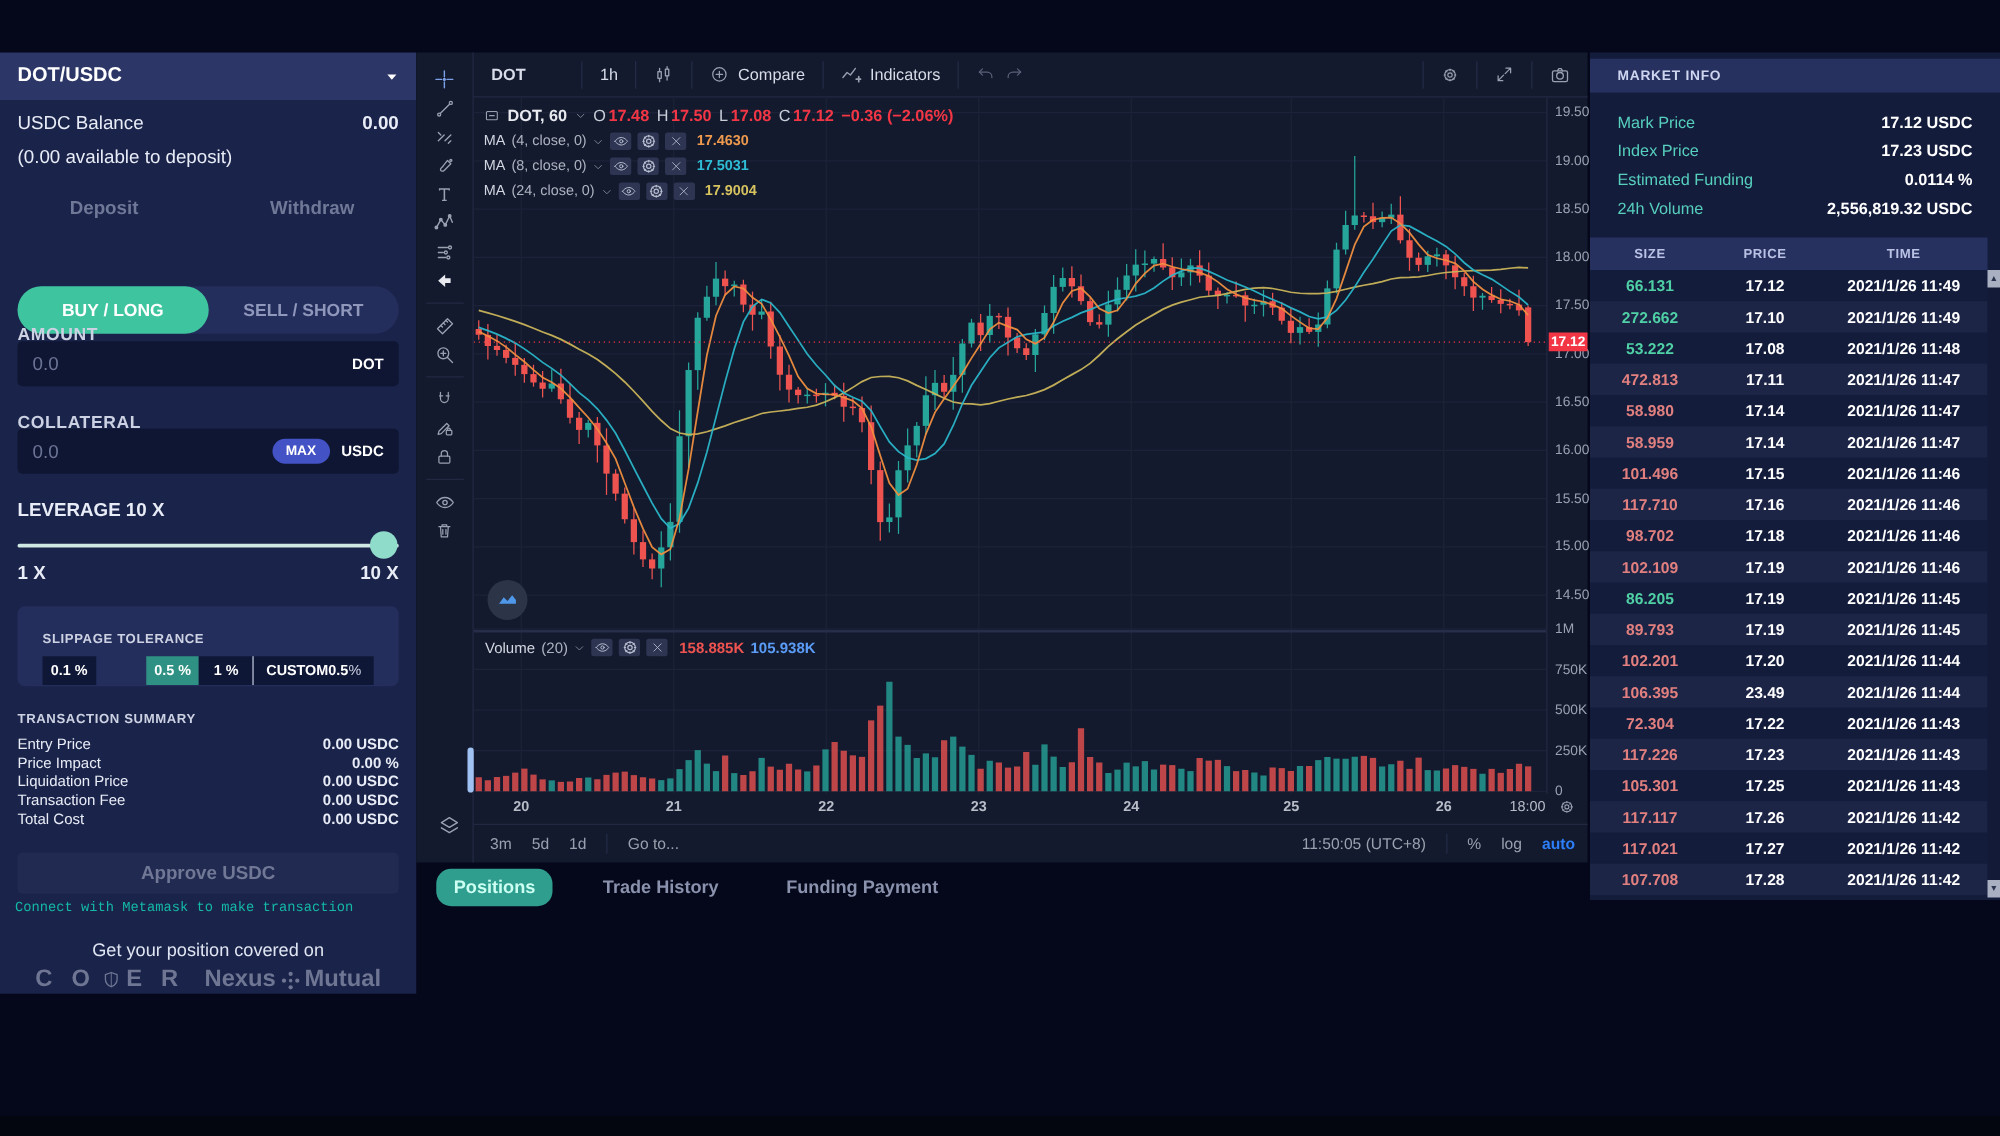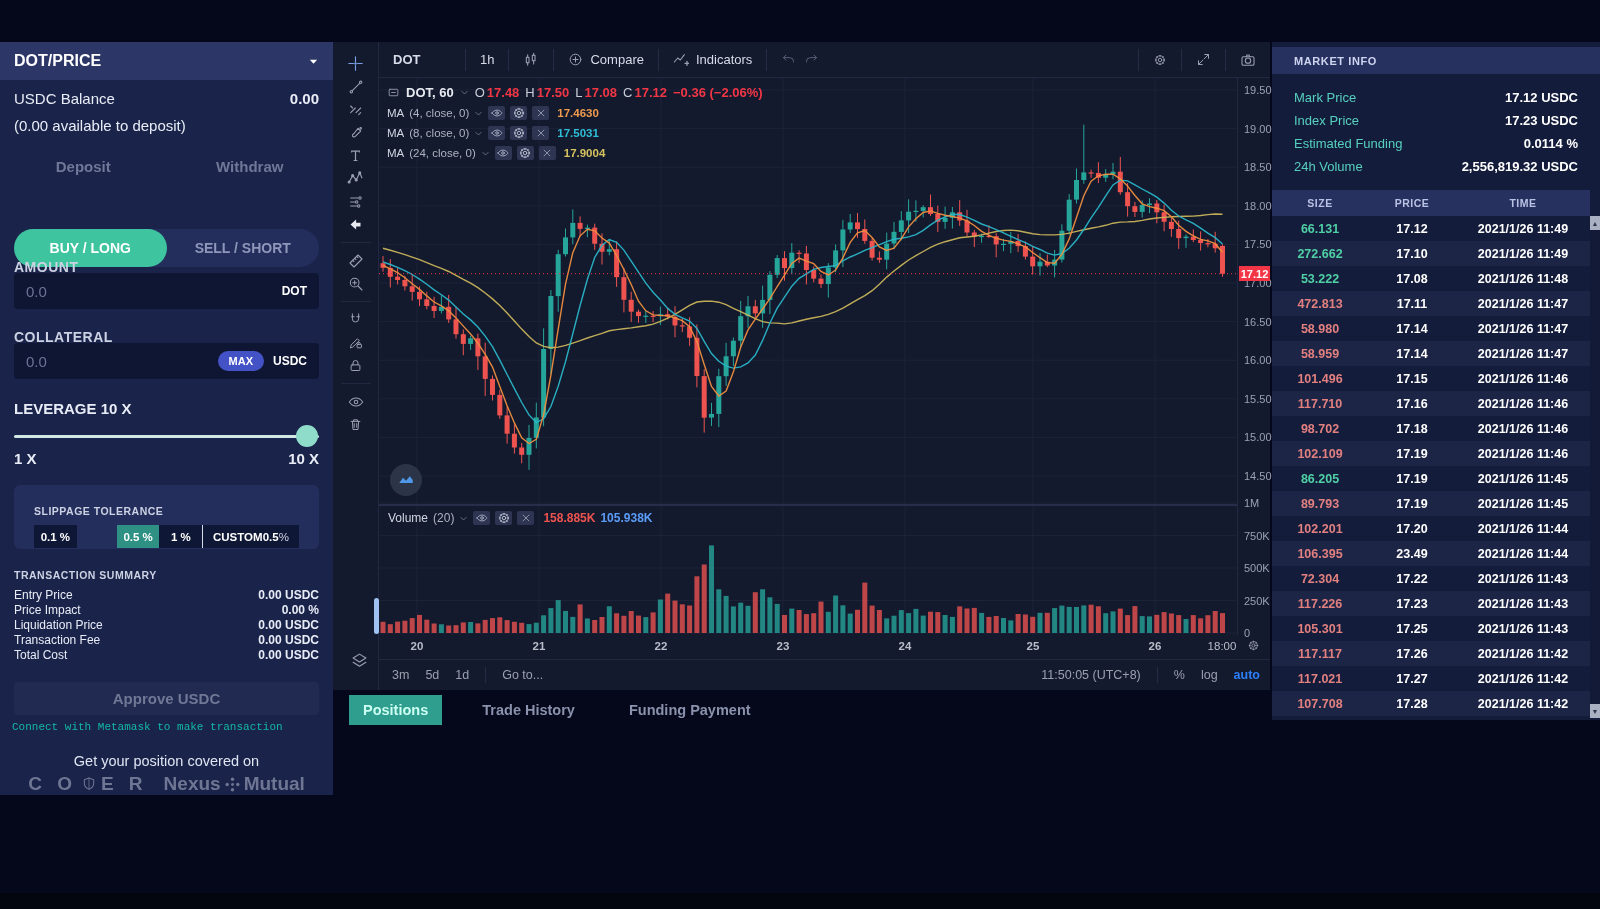--- a/index.html
+++ b/index.html
@@ -128,34 +128,34 @@
   .trow { display:grid; grid-template-columns:96px 88px 134px; height:25px; align-items:center; font-size:12.5px; font-weight:bold; }
   .trow.alt { background:#1d2547; }
   .trow span { text-align:center; color:#fff; }
   .trow .up { color:#4fd0a5; } .trow .down { color:#e2807f; }
   #trade-scrollbar { left:1590px; top:216px; width:10px; height:502px; background:#121a38; }
   .sb-btn { position:absolute; left:0; width:10px; height:14px; background:#a9b0c2; color:#2c3550; font-size:7px; display:flex; align-items:center; justify-content:center; }
 
   
   #bottom-tabs { left:349px; top:695px; display:flex; gap:26px; align-items:center; }
   .btab { color:#8a92ad; font-weight:bold; font-size:14.5px; padding:7px 14px; }
-  .btab.active { background:#2f9e8f; border-radius:0; color:#ccfff2; }
+  .btab.active { background:#2f9e8f; border-radius:12px; color:#ccfff2; }
 
   #bottom-strip { left:0; top:893px; width:1600px; height:16px; background:#04060f; }
   svg { display:block; }
 </style>
 </head>
 <body>
 
 <div id="app">
 
 
   <div id="sidebar" class="abs">
     <div id="pair-header" class="abs">
-      <span id="pair-name">DOT/PRICE</span>
+      <span id="pair-name">DOT/USDC</span>
       <span class="caret">
           <svg viewBox="0 0 24 24" width="11" height="11" fill="currentColor">
             <path d="M4 8h16l-8 9z"></path>
           </svg>
         </span>
     </div>
     <div id="balance-row" class="abs">
       <span>USDC Balance</span>
       <b>0.00</b>
     </div>

